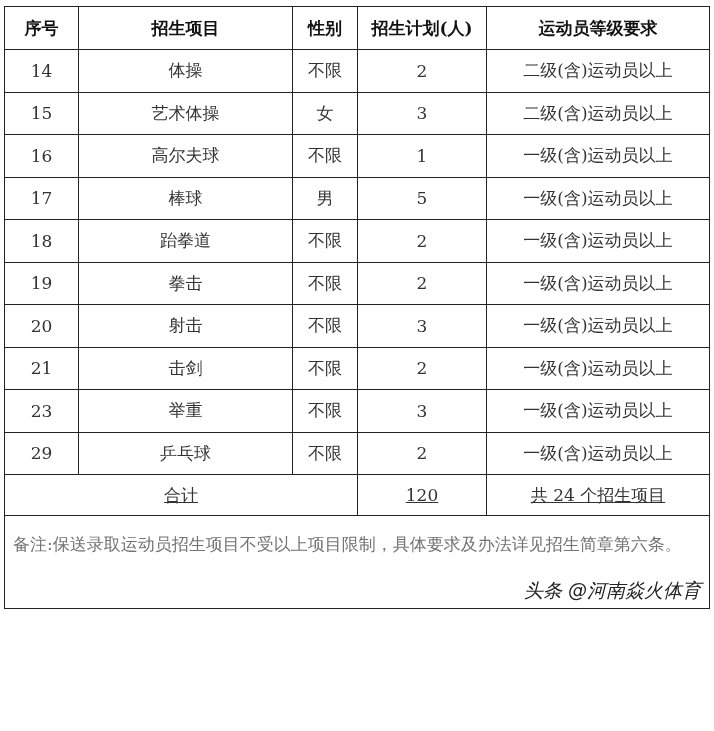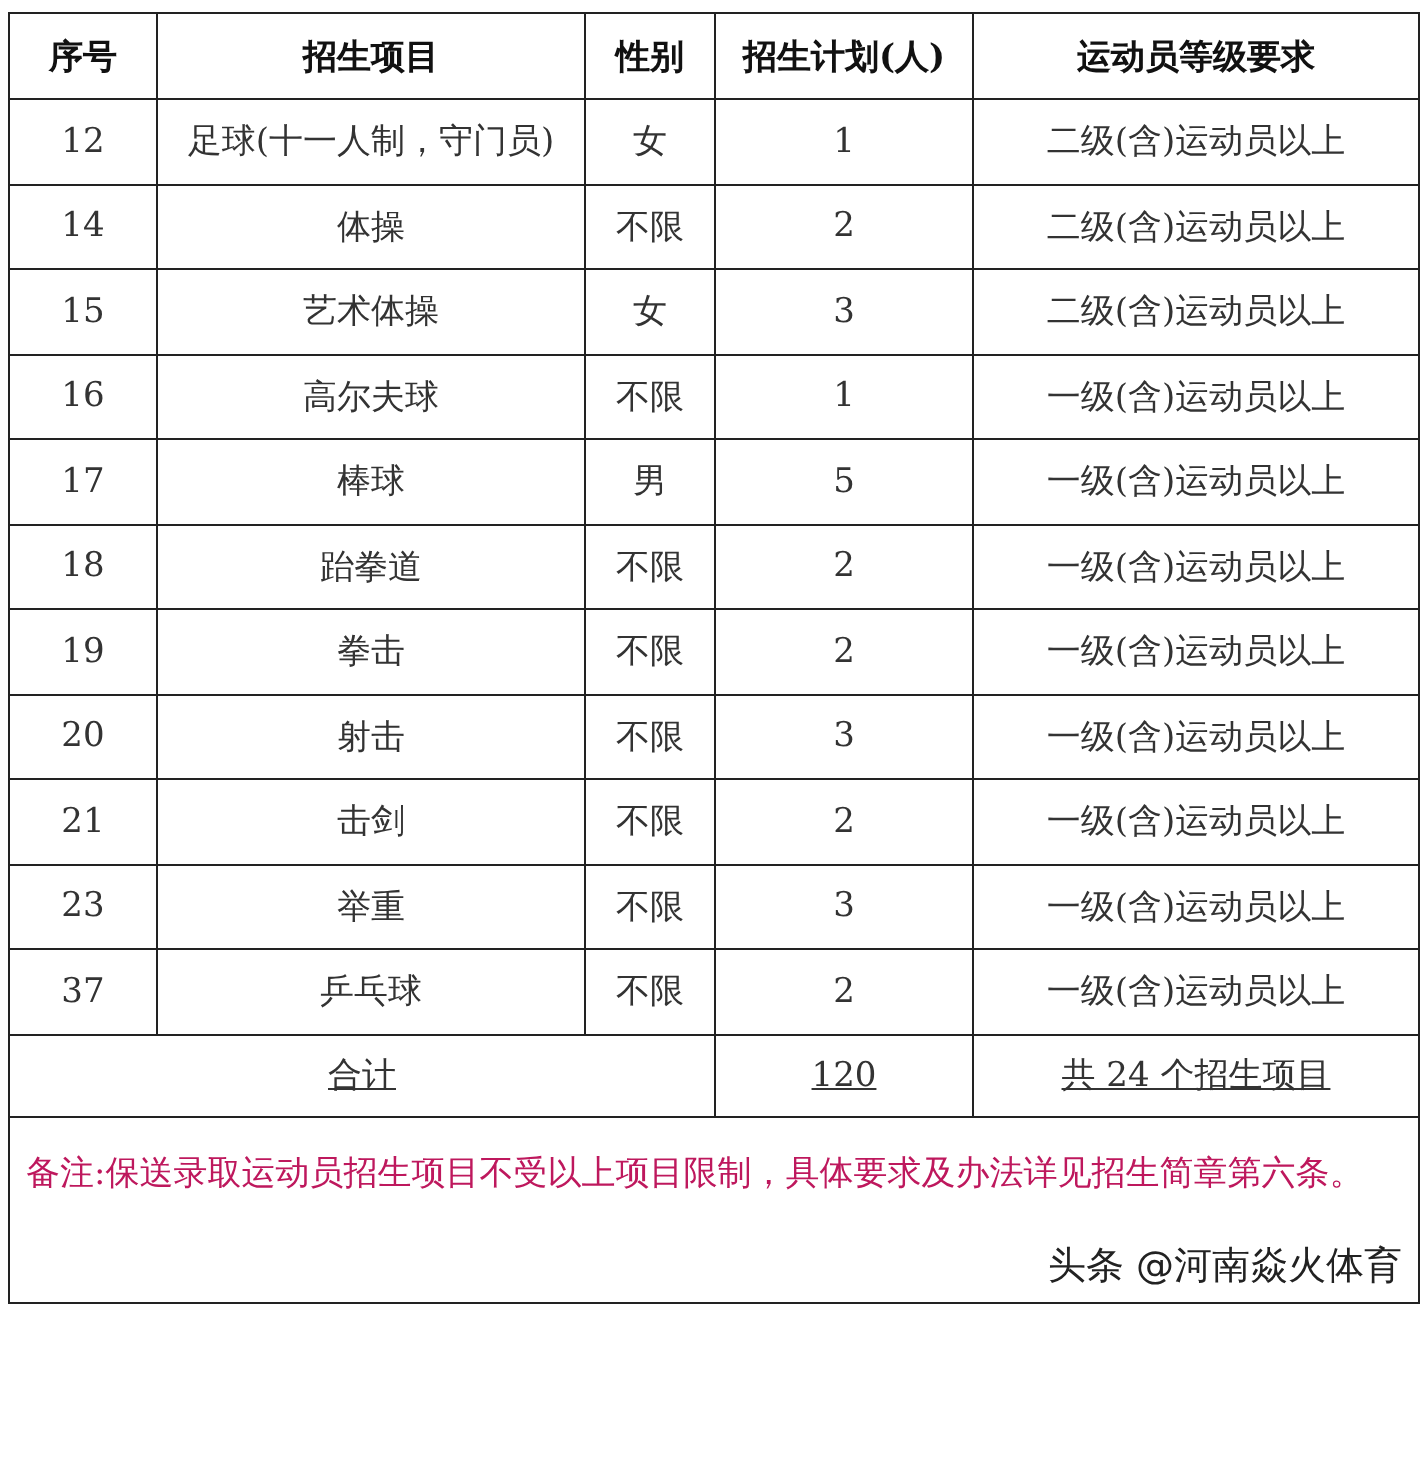--- a/index.html
+++ b/index.html
@@ -7,23 +7,23 @@
          font-family: "DejaVu Serif", "Liberation Serif", serif; color: #222; }
   .wrap { position: absolute; left: 4px; top: 6px; width: 705px; }
   table { border-collapse: collapse; width: 705px; table-layout: fixed; }
   td, th { border: 1.5px solid #222; text-align: center; vertical-align: middle;
            font-size: 17px; padding: 0; height: 41px; color: #333; font-weight: normal; }
   th { height: 42px; font-weight: bold; color: #111; }
   tr.body-row td { height: 41.5px; }
   .c1 { width: 74px; } .c2 { width: 214px; } .c3 { width: 65px; }
   .c4 { width: 129px; } .c5 { width: 223px; }
   .note-cell { text-align: left; padding: 8px 6px 6px 8px; height: 78px; position: relative; line-height: 40px; vertical-align: top; }
-  .note-text { font-size: 17px; color: #be185d; }
+  .note-text { font-size: 17px; color: #737373; }
   .watermark { position: absolute; right: 8px; bottom: 6px; font-family: "DejaVu Sans", "Liberation Sans", sans-serif;
-               font-size: 19px; color: #222; line-height: 24px; }
+               font-size: 19px; color: #222; line-height: 24px; font-style: italic; }
   .total-row td { height: 40px; text-decoration: underline; }
 </style>
 </head>
 <body>
 
 <div class="wrap">
   <table>
     <colgroup>
       <col class="c1">
         <col class="c2">
@@ -34,27 +34,20 @@
     <thead>
       <tr>
         <th>序号</th>
         <th>招生项目</th>
         <th>性别</th>
         <th>招生计划(人)</th>
         <th>运动员等级要求</th>
       </tr>
     </thead>
     <tbody id="tbody">
-      <tr class="body-row">
-        <td>12</td>
-        <td>足球(十一人制，守门员)</td>
-        <td>女</td>
-        <td>1</td>
-        <td>二级(含)运动员以上</td>
-      </tr>
       <tr class="body-row">
         <td>14</td>
         <td>体操</td>
         <td>不限</td>
         <td>2</td>
         <td>二级(含)运动员以上</td>
       </tr>
       <tr class="body-row">
         <td>15</td>
         <td>艺术体操</td>
@@ -105,21 +98,21 @@
         <td>一级(含)运动员以上</td>
       </tr>
       <tr class="body-row">
         <td>23</td>
         <td>举重</td>
         <td>不限</td>
         <td>3</td>
         <td>一级(含)运动员以上</td>
       </tr>
       <tr class="body-row">
-        <td>37</td>
+        <td>29</td>
         <td>乒乓球</td>
         <td>不限</td>
         <td>2</td>
         <td>一级(含)运动员以上</td>
       </tr>
       <tr class="total-row">
         <td colspan="3">合计</td>
         <td>120</td>
         <td>共 24 个招生项目</td>
       </tr>

